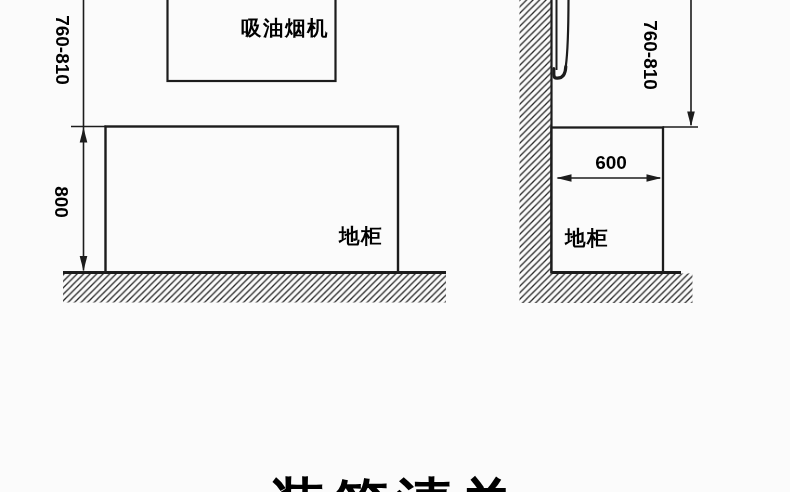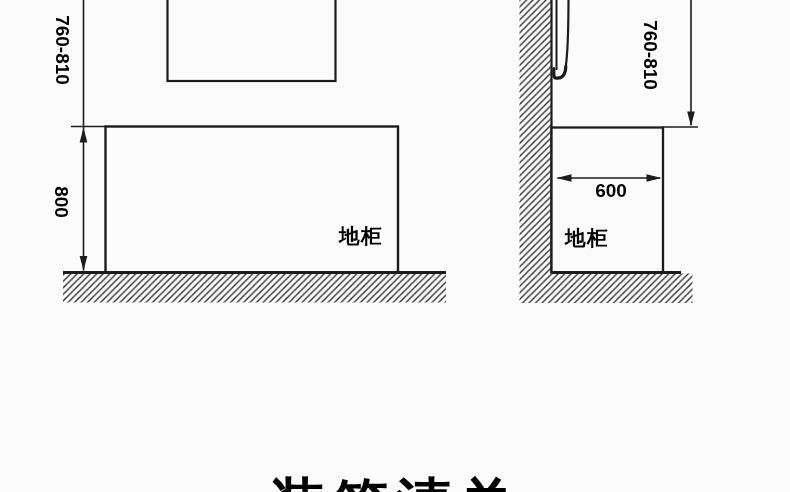--- a/index.html
+++ b/index.html
@@ -40,21 +40,20 @@
     transform: rotate(90deg);
     transform-origin: center center;
     white-space: nowrap;
   }
   .dim600 {
     position: absolute;
     width: 60px;
     text-align: center;
     font-size: 19px;
     font-weight: bold;
-    margin-top: 28px;
   }
   .heading {
     position: absolute;
     left: 0; right: 0;
     top: 467px;
     text-align: center;
     font-size: 57px;
     font-weight: bold;
     letter-spacing: 6px;
     color: var(--text);
@@ -115,20 +114,21 @@
       <line class="ln" x1="691" y1="0" x2="691" y2="125" stroke-width="1.6"></line>
       <polygon class="fl" points="691,126.5 687.2,111.5 694.8,111.5"></polygon>
       <line class="ln" x1="662.5" y1="127" x2="698" y2="127" stroke-width="1.6"></line>
 
       <line class="ln" x1="557.5" y1="178" x2="660" y2="178" stroke-width="1.6"></line>
       <polygon class="fl" points="556.5,178 571.5,174.2 571.5,181.8"></polygon>
       <polygon class="fl" points="661.5,178 646.5,174.2 646.5,181.8"></polygon>
     </g>
   </svg>
 
+  <div class="lbl cjk20" style="left:241px; top:16px;">吸油烟机</div>
 
   <div class="lbl cjk20" style="left:339px; top:224px;">地柜</div>
 
   <div class="lbl cjk20" style="left:565px; top:226px;">地柜</div>
 
   <div class="vdim" style="left:21.5px; top:38px;">760-810</div>
 
   <div class="vdim" style="left:21px; top:190px;">800</div>
 
   <div class="vdim" style="left:610px; top:43px;">760-810</div>

